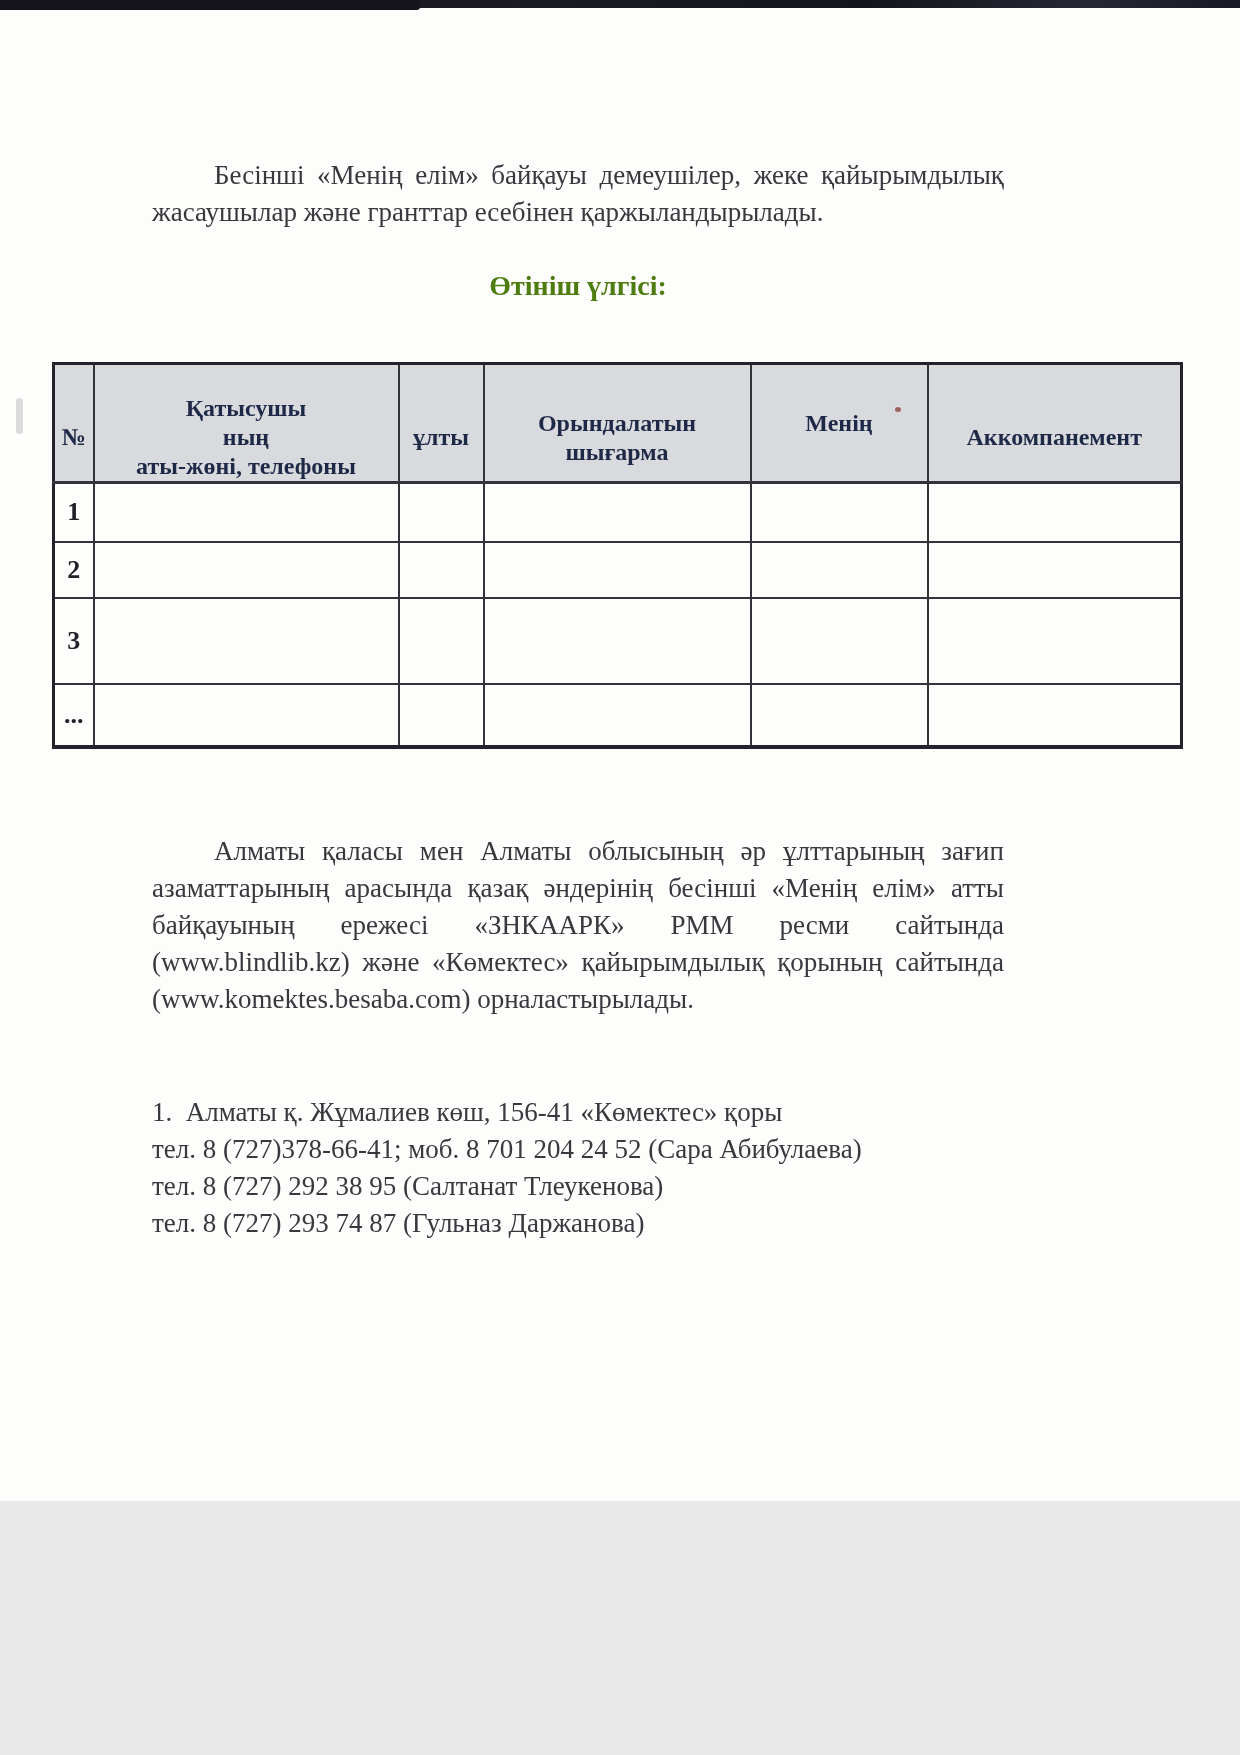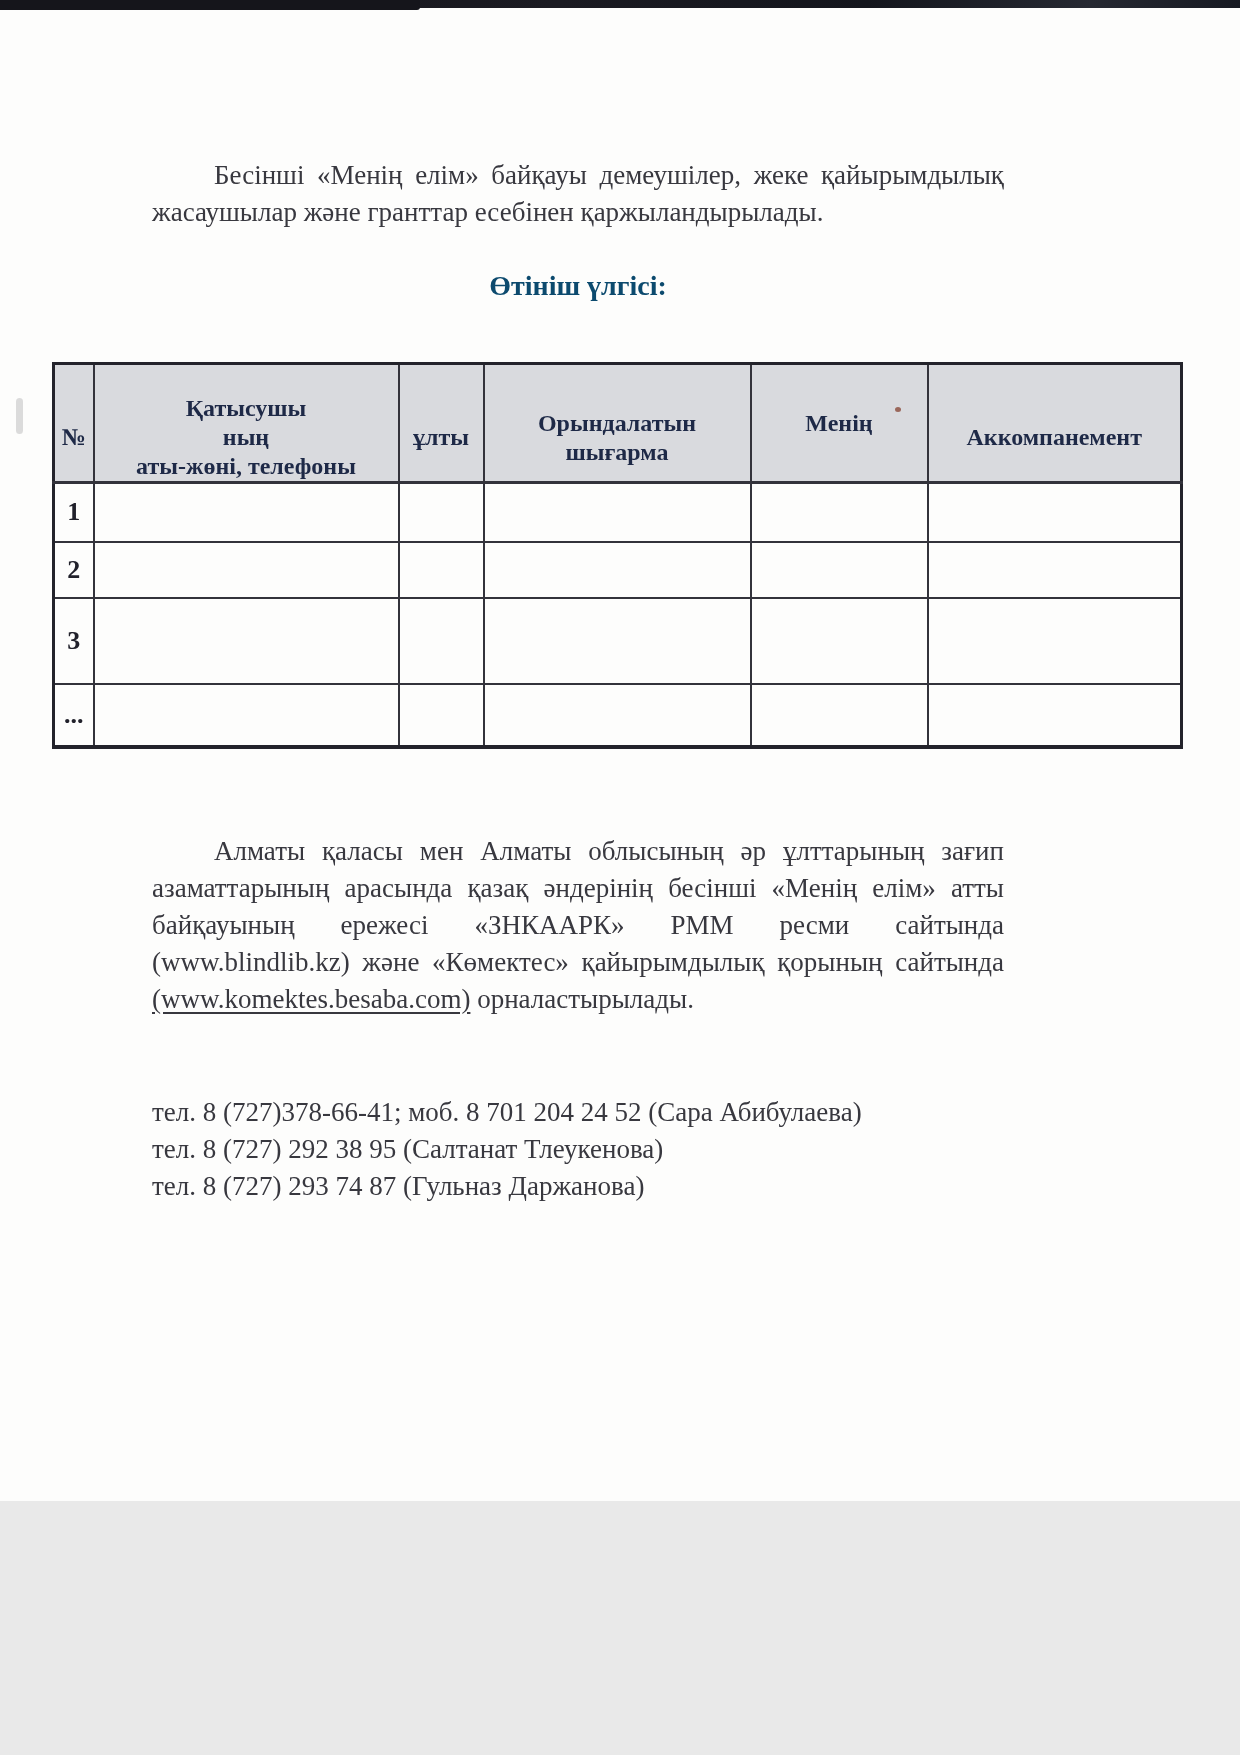--- a/index.html
+++ b/index.html
@@ -52,24 +52,23 @@
   }
   .intro-para { top: 130px; }
   .regulation-para { top: 806px; }
   .form-title {
     position: absolute;
     left: 152px; top: 270px;
     width: 852px;
     text-align: center;
     font-size: 28px;
     font-weight: bold;
-    color: #0c4a6e;
+    color: #4d7c0f;
   }
   .url-underline {
-    text-decoration: underline;
     text-underline-offset: 4px;
   }
   
   .app-table-wrap {
     position: absolute;
     left: 52px; top: 362px;
   }
   table.app-table {
     border-collapse: collapse;
     table-layout: fixed;
@@ -223,20 +222,21 @@
           <td></td>
         </tr>
       </tbody>
     </table>
   </div>
 
   <p class="para regulation-para"><span>Алматы қаласы мен Алматы облысының  әр ұлттарының зағип азаматтарының арасында қазақ әндерінің бесінші «Менің елім» атты байқауының ережесі  «ЗНКААРК» РММ ресми сайтында (www.blindlib.kz) және «Көмектес» қайырымдылық қорының сайтында </span><span class="url-underline">(www.komektes.besaba.com)</span><span> орналастырылады.</span></p>
 
 
   <div class="contact-lines">
+    <div class="contact-line">1.  Алматы қ. Жұмалиев көш, 156-41 «Көмектес» қоры</div>
     <div class="contact-line">тел. 8 (727)378-66-41; моб. 8 701 204 24 52 (Сара Абибулаева)</div>
     <div class="contact-line">тел. 8 (727) 292 38 95 (Салтанат Тлеукенова)</div>
     <div class="contact-line">тел. 8 (727) 293 74 87 (Гульназ Даржанова)</div>
   </div>
 
   <div class="page-number">3</div>
 
 </div>
 
 </body></html>

